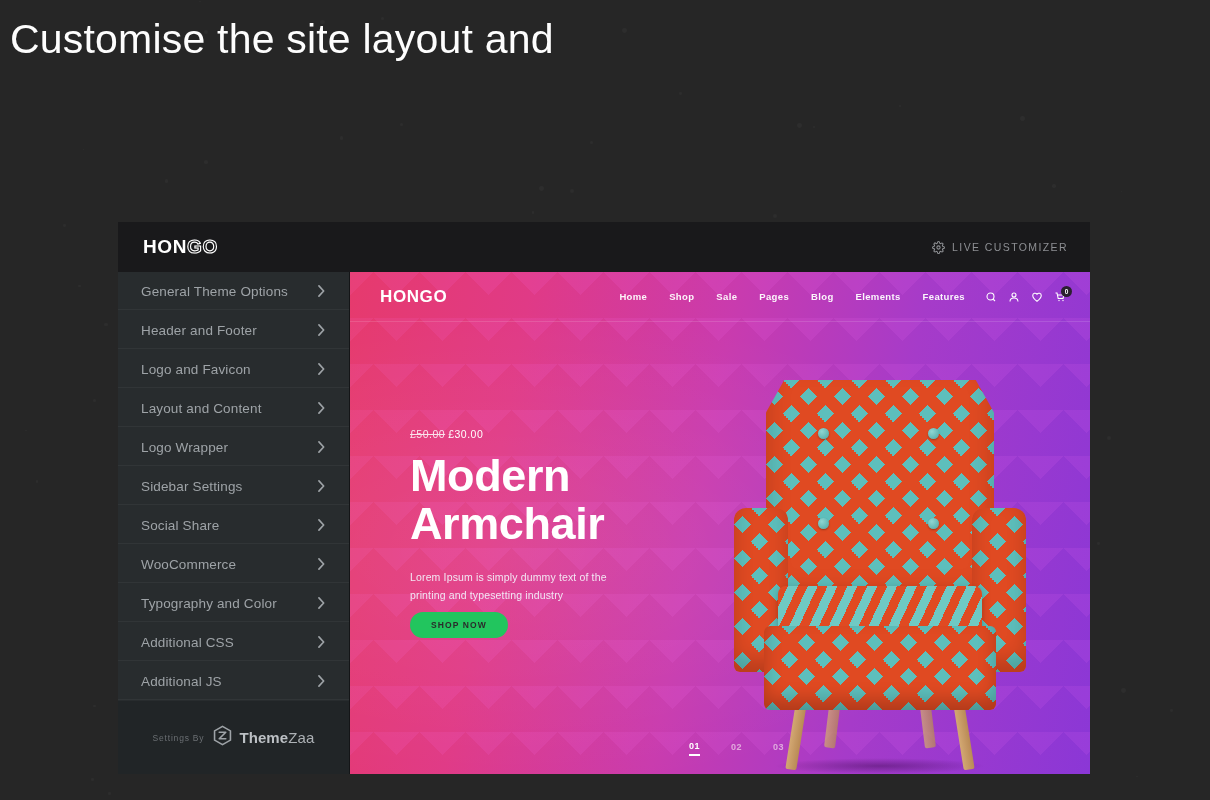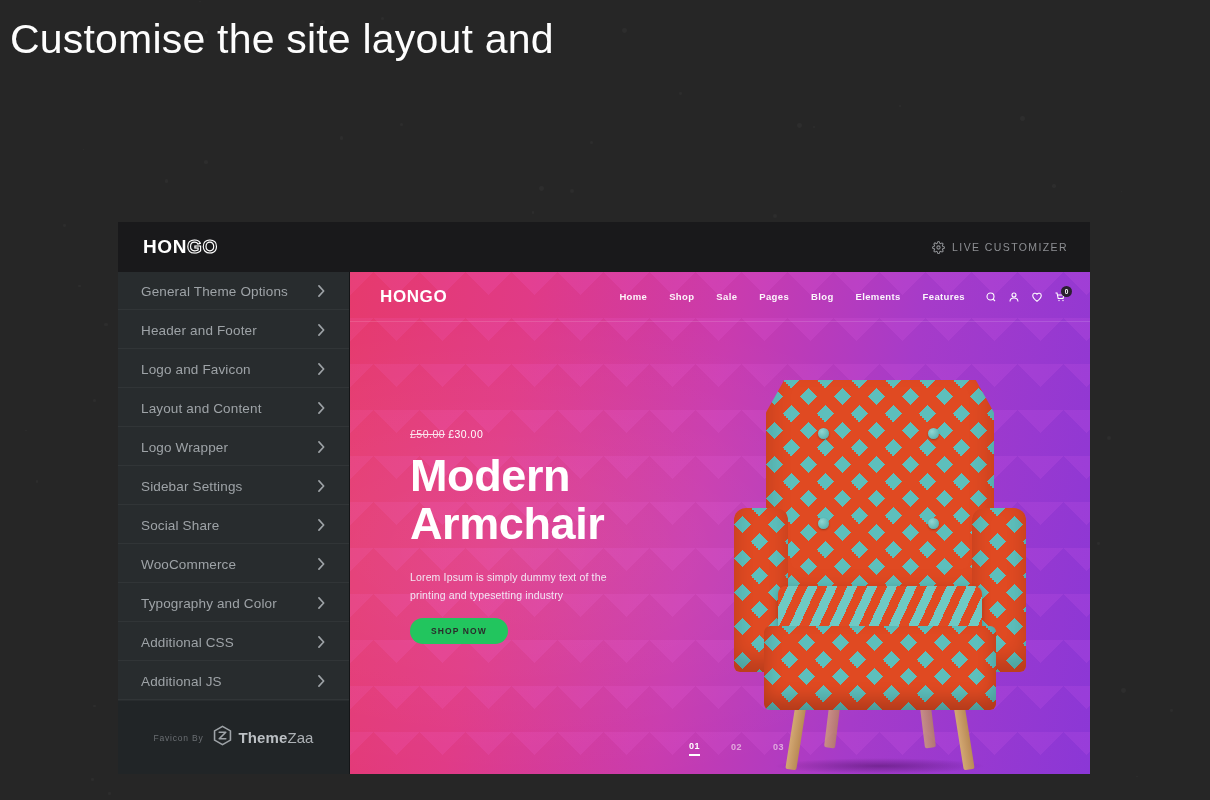--- a/index.html
+++ b/index.html
@@ -123,21 +123,21 @@
   #hero-content { position:relative; padding:106px 0 0 60px; }
   #price { font-size:10.5px; letter-spacing:.5px; margin-bottom:12px; color:#fff; }
   #price .old { text-decoration:line-through; opacity:.85; margin-right:3px; }
   #hero-title {
     font-size:45px; font-weight:700; line-height:1.06; letter-spacing:-.4px;
     color:#fff; margin-bottom:22px;
   }
   #hero-title .l { display:block; }
   #hero-desc {
     font-size:10.5px; line-height:1.65; color:#f3e6f3; max-width:210px;
-    margin-bottom:14px; letter-spacing:.15px;
+    margin-bottom:8px; letter-spacing:.15px;
   }
   #shop-now {
     display:inline-block; background:#22c55e; color:#2b2b2b;
     font-size:8.5px; font-weight:700; letter-spacing:1.1px;
     padding:8px 21px; border-radius:20px; border:0; cursor:pointer;
     font-family:"Liberation Sans", sans-serif;
   }
 
   
   #hero-pagination {
@@ -389,21 +389,21 @@
           <div class="menu-item">
             <span class="label">Additional JS</span>
             <span class="chev">
               <svg width="7" height="12" viewBox="0 0 8 14" fill="none" stroke="#9ea3a7" stroke-width="1.9" stroke-linecap="round" stroke-linejoin="round">
                 <path d="M1 1l5.5 6L1 13"></path>
               </svg>
             </span>
           </div>
         </div>
       <div id="sidebar-footer">
-        <span id="powered-by">Favicon By</span>
+        <span id="powered-by">Settings By</span>
         <span id="themezaa-logo">
           <span>
             <svg width="21" height="21" viewBox="0 0 32 32" fill="none">
               <path d="M16 2 28.1 9v14L16 30 3.9 23V9z" stroke="#9ea3a7" stroke-width="2.4"></path>
               <path d="M11 11h10l-10 10h10" stroke="#9ea3a7" stroke-width="2.4" stroke-linejoin="round" stroke-linecap="round"></path>
             </svg>
           </span>
           <span id="themezaa-name">
             <b>Theme</b><span class="light">Zaa</span>
           </span>

